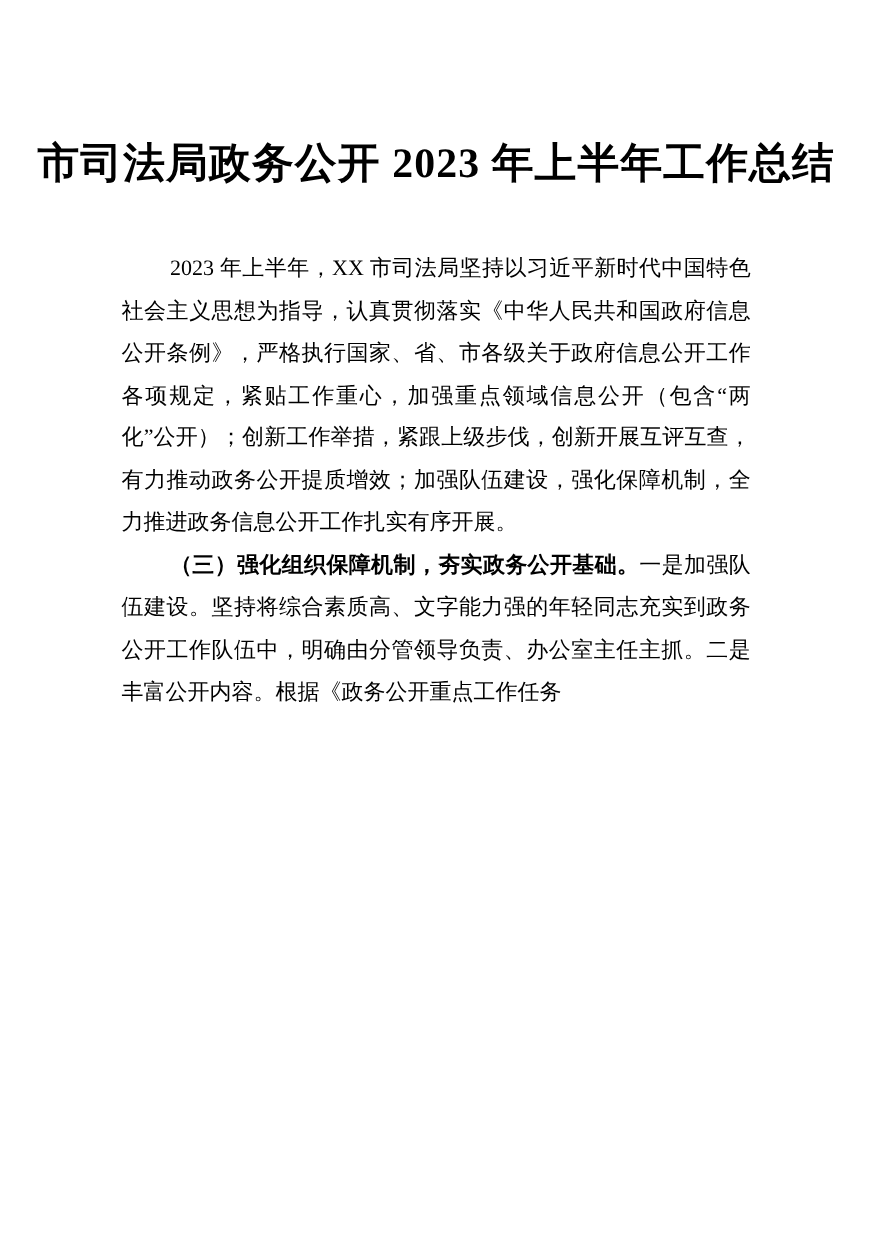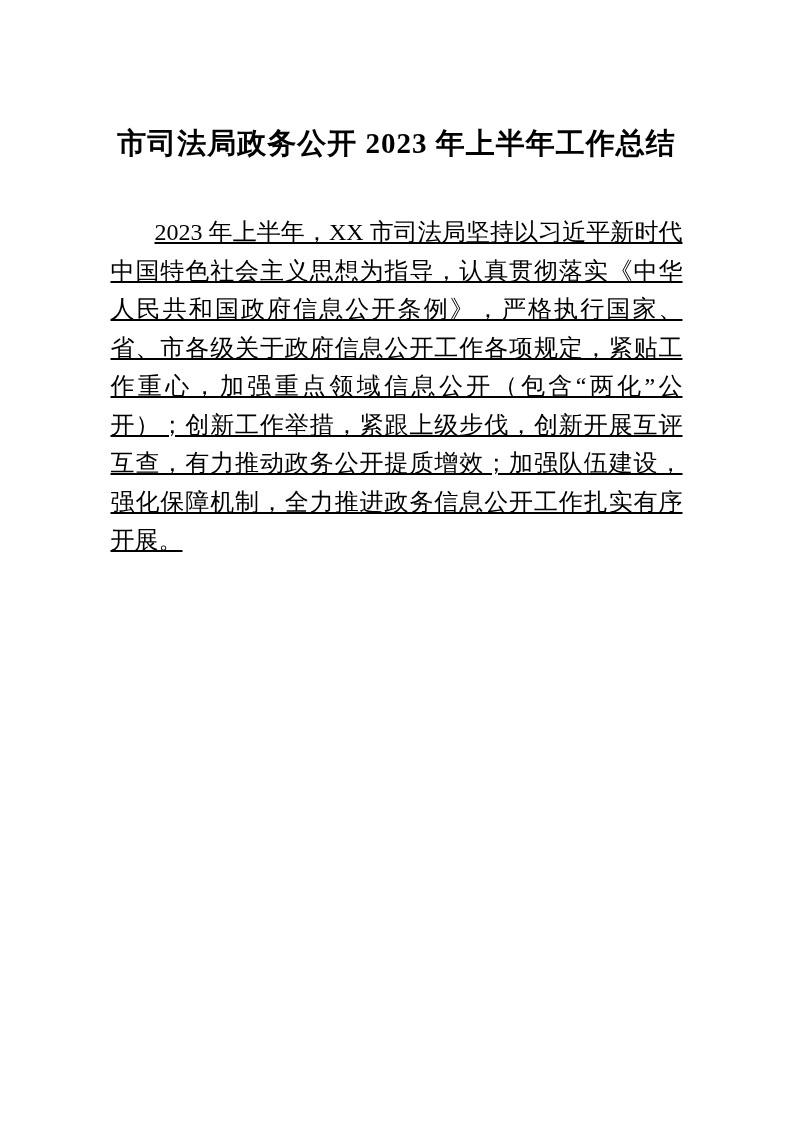--- a/index.html
+++ b/index.html
@@ -13,48 +13,48 @@
     height: 1122px;
     background: #ffffff;
     overflow: hidden;
     font-family: "Liberation Serif", "DejaVu Serif", serif;
     color: #000000;
   }
   .doc-title {
     margin: 0;
     padding-top: 124px;
     text-align: center;
-    font-size: 29px;
+    font-size: 38px;
     font-weight: bold;
     line-height: 1.35;
     letter-spacing: 1px;
   }
   .doc-body {
     width: 572px;
     margin: 50px auto 0 auto;
   }
   .para {
     margin: 0;
-    font-size: 24px;
+    font-size: 20px;
     line-height: 38.5px;
     text-align: justify;
     text-justify: inter-ideograph;
     text-indent: 44px;
     word-break: break-all;
-    text-decoration: underline;
   }
   .para .lead {
     font-weight: bold;
   }
 </style>
 </head>
 <body>
 
 <div class="page">
   <h1 class="doc-title">市司法局政务公开 2023 年上半年工作总结</h1>
 
   <div class="doc-body">
     <p class="para"><span class="lead"></span><span>2023 年上半年，XX 市司法局坚持以习近平新时代中国特色社会主义思想为指导，认真贯彻落实《中华人民共和国政府信息公开条例》，严格执行国家、省、市各级关于政府信息公开工作各项规定，紧贴工作重心，加强重点领域信息公开（包含“两化”公开）；创新工作举措，紧跟上级步伐，创新开展互评互查，有力推动政务公开提质增效；加强队伍建设，强化保障机制，全力推进政务信息公开工作扎实有序开展。</span></p>
 
 
 
+    <p class="para"><span class="lead">（三）强化组织保障机制，夯实政务公开基础。</span><span>一是加强队伍建设。坚持将综合素质高、文字能力强的年轻同志充实到政务公开工作队伍中，明确由分管领导负责、办公室主任主抓。二是丰富公开内容。根据《政务公开重点工作任务</span></p>
   </div>
 </div>
 
 </body></html>

